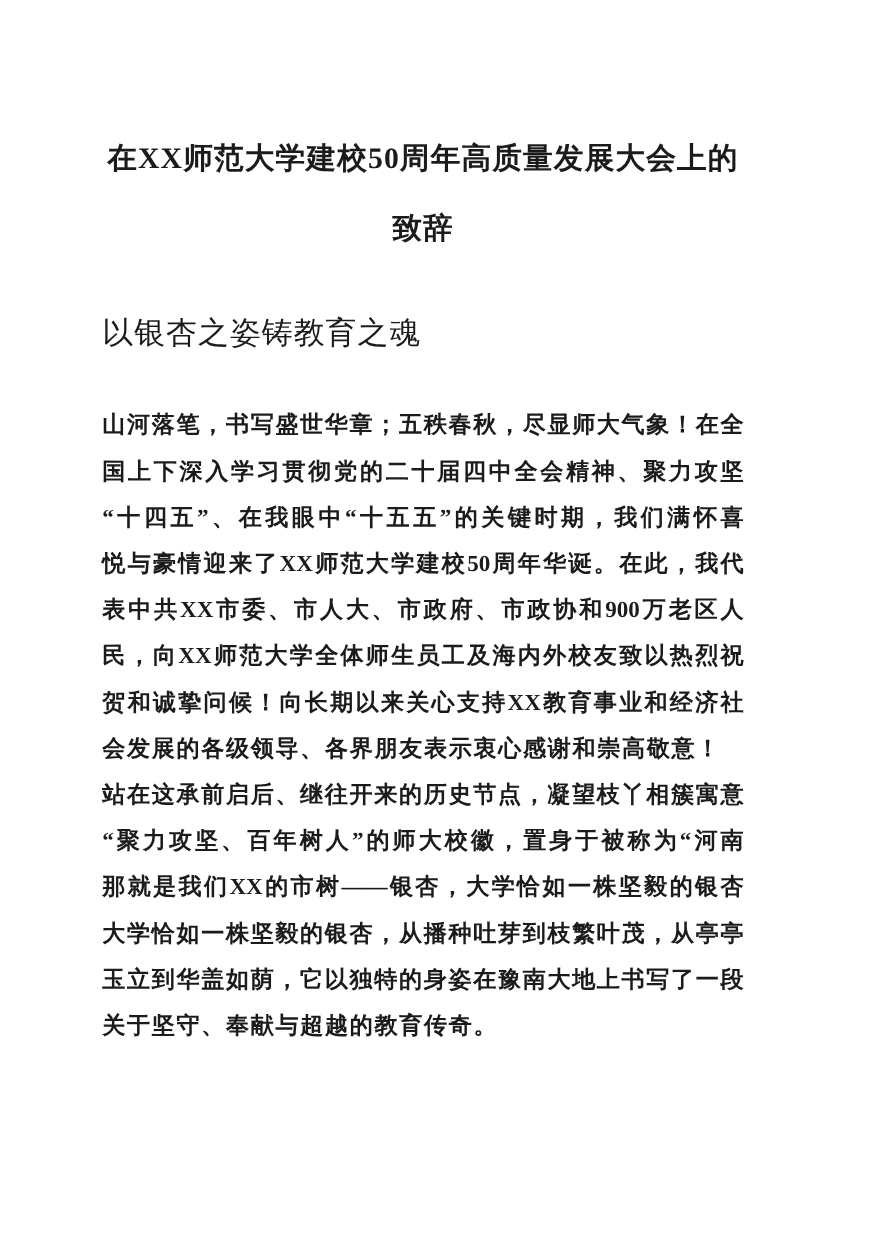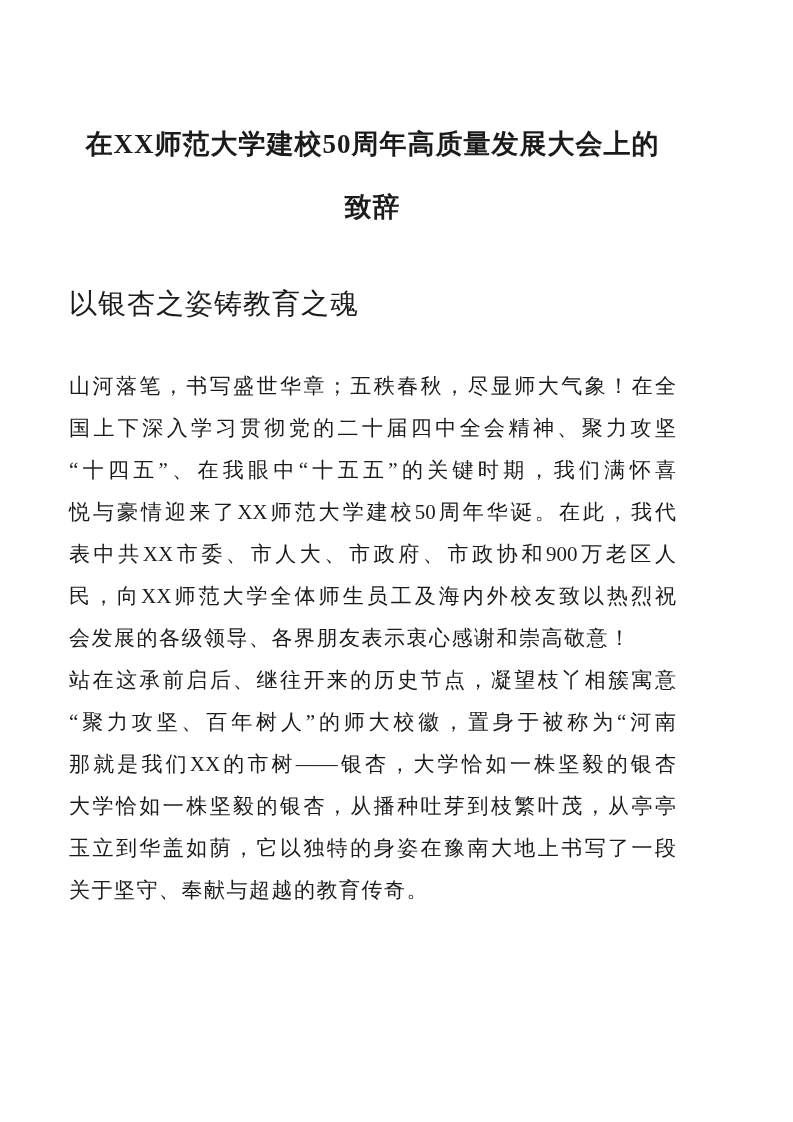--- a/index.html
+++ b/index.html
@@ -11,21 +11,21 @@
     position: relative;
     width: 793px;
     height: 1122px;
     background: #ffffff;
     color: #1b1b1b;
     font-family: "Liberation Serif", "DejaVu Serif", serif;
     overflow: hidden;
     box-sizing: border-box;
   }
   .content {
-    padding-left: 69px;
+    padding-left: 93px;
     padding-right: 117px;
   }
   .doc-title {
     margin-top: 113px;
     font-size: 27px;
     font-weight: 700;
     line-height: 63px;
     text-align: center;
     letter-spacing: 1px;
   }
@@ -33,20 +33,21 @@
     white-space: nowrap;
   }
   .doc-subtitle {
     margin-top: 44px;
     font-size: 28px;
     line-height: 42px;
     letter-spacing: 1px;
   }
   .paragraphs {
     margin-top: 40px;
+    font-weight: bold;
   }
   .para-line {
     font-size: 21px;
     line-height: 42px;
     text-align: justify;
     text-align-last: justify;
   }
   .para-line.para-end {
     text-align-last: left;
     letter-spacing: 1.5px;
@@ -67,20 +68,21 @@
 
     <div class="paragraphs">
 
       <div>
         <div class="para-line">山河落笔，书写盛世华章；五秩春秋，尽显师大气象！在全</div>
         <div class="para-line">国上下深入学习贯彻党的二十届四中全会精神、聚力攻坚</div>
         <div class="para-line">“十四五”、在我眼中“十五五”的关键时期，我们满怀喜</div>
         <div class="para-line">悦与豪情迎来了XX师范大学建校50周年华诞。在此，我代</div>
         <div class="para-line">表中共XX市委、市人大、市政府、市政协和900万老区人</div>
         <div class="para-line">民，向XX师范大学全体师生员工及海内外校友致以热烈祝</div>
+        <div class="para-line">贺和诚挚问候！向长期以来关心支持XX教育事业和经济社</div>
         <div class="para-line para-end">会发展的各级领导、各界朋友表示衷心感谢和崇高敬意！</div>
       </div>
 
       <div>
         <div class="para-line">站在这承前启后、继往开来的历史节点，凝望枝丫相簇寓意</div>
         <div class="para-line">“聚力攻坚、百年树人”的师大校徽，置身于被称为“河南</div>
         <div class="para-line">那就是我们XX的市树——银杏，大学恰如一株坚毅的银杏</div>
         <div class="para-line">大学恰如一株坚毅的银杏，从播种吐芽到枝繁叶茂，从亭亭</div>
         <div class="para-line">玉立到华盖如荫，它以独特的身姿在豫南大地上书写了一段</div>
         <div class="para-line para-end">关于坚守、奉献与超越的教育传奇。</div>

